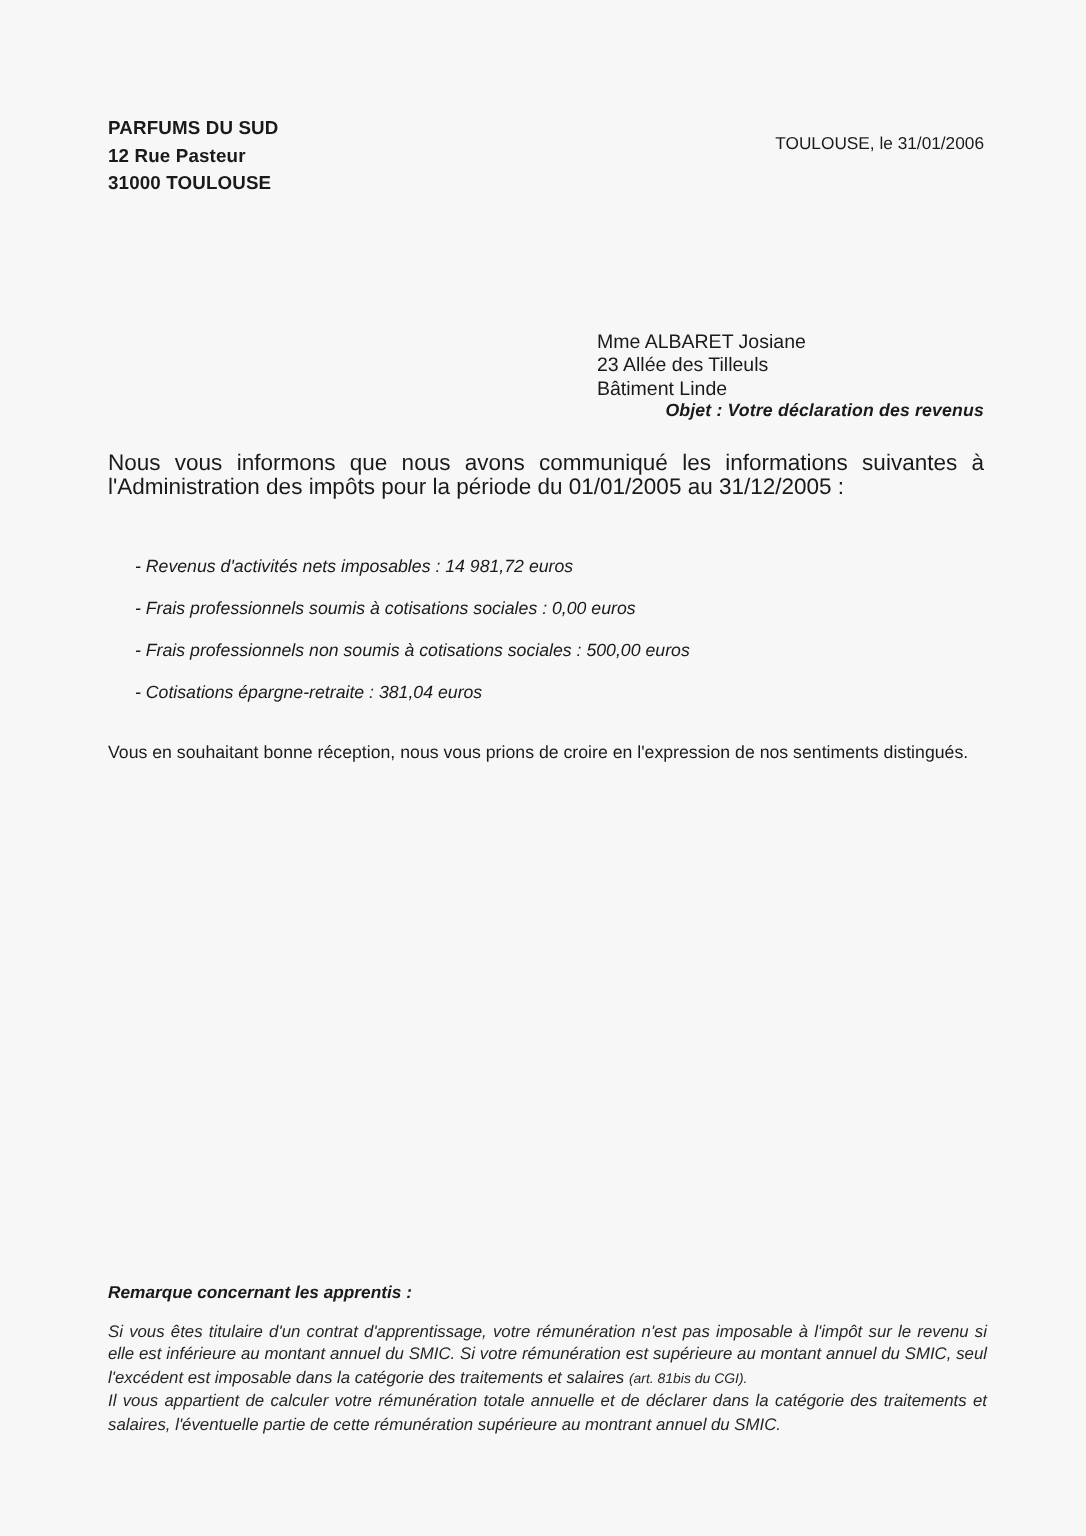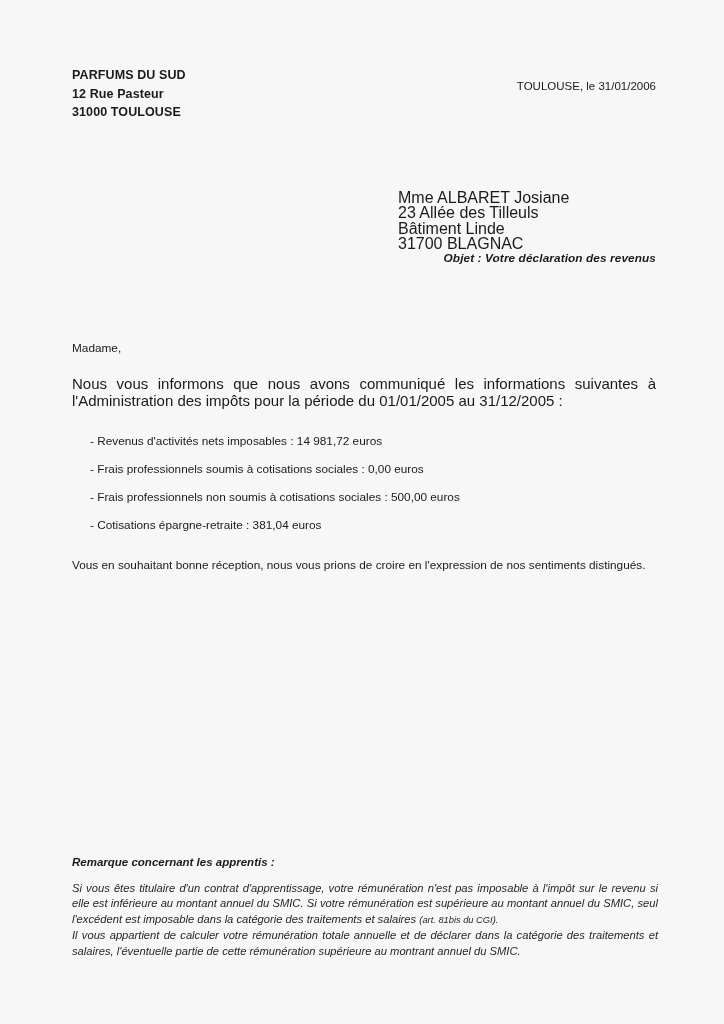--- a/index.html
+++ b/index.html
@@ -13,21 +13,21 @@
     background: #f7f7f7;
     font-family: "Liberation Sans", sans-serif;
     color: #1a1a1a;
     overflow: hidden;
   }
   .page {
     position: relative;
     width: 724px;
     height: 743px;
     box-sizing: border-box;
-    padding: 0 68px;
+    padding: 10px 68px;
   }
 
   
   .header-row {
     position: relative;
     padding-top: 66px;
     height: 70px;
   }
   .sender {
     font-size: 12.5px;
@@ -41,23 +41,23 @@
     position: absolute;
     top: 79px;
     right: 0px;
     font-size: 11.5px;
     line-height: 15px;
     white-space: nowrap;
   }
 
   
   .recipient {
-    margin-top: 54px;
+    margin-top: 74px;
     margin-left: 330px;
-    font-size: 16px;
+    font-size: 13px;
     line-height: 15.3px;
   }
   .recipient div { white-space: nowrap; }
 
   
   .subject {
     margin-left: 4px;
     font-size: 11.8px;
     font-weight: bold;
     font-style: italic;
@@ -73,22 +73,23 @@
   }
   .para {
     margin-top: 21px;
     margin-left: 4px;
     width: 584px;
     font-size: 15px;
     line-height: 16.5px;
     text-align: justify;
   }
   .list {
-    margin-top: 24px;
+    margin-top: 35px;
     margin-left: 4px;
+    font-style: italic;
   }
   .list-item {
     font-size: 11.8px;
     line-height: 16px;
     margin-left: 18px;
     margin-bottom: 0;
     padding-top: 12px;
   }
   .list-item:first-child { padding-top: 0; }
   .para-close {
@@ -147,26 +148,24 @@
       <div>12 Rue Pasteur</div>
       <div>31000 TOULOUSE</div>
     </div>
     <div class="date-line">TOULOUSE, le 31/01/2006</div>
   </div>
 
   <div class="recipient">
     <div>Mme ALBARET Josiane</div>
     <div>23 Allée des Tilleuls</div>
     <div>Bâtiment Linde</div>
-    <div>31700 BLAGNAC</div>
   </div>
 
   <div class="subject">Objet : Votre déclaration des revenus</div>
 
-  <div class="salutation">Madame,</div>
 
   <div class="para">Nous vous informons que nous avons communiqué les informations suivantes à l'Administration des impôts pour la période du 01/01/2005 au 31/12/2005 :</div>
 
   <div class="list">
     <div class="list-item">- Revenus d'activités nets imposables : 14 981,72 euros</div>
     <div class="list-item">- Frais professionnels soumis à cotisations sociales : 0,00 euros</div>
     <div class="list-item">- Frais professionnels non soumis à cotisations sociales : 500,00 euros</div>
     <div class="list-item">- Cotisations épargne-retraite : 381,04 euros</div>
   </div>
 

